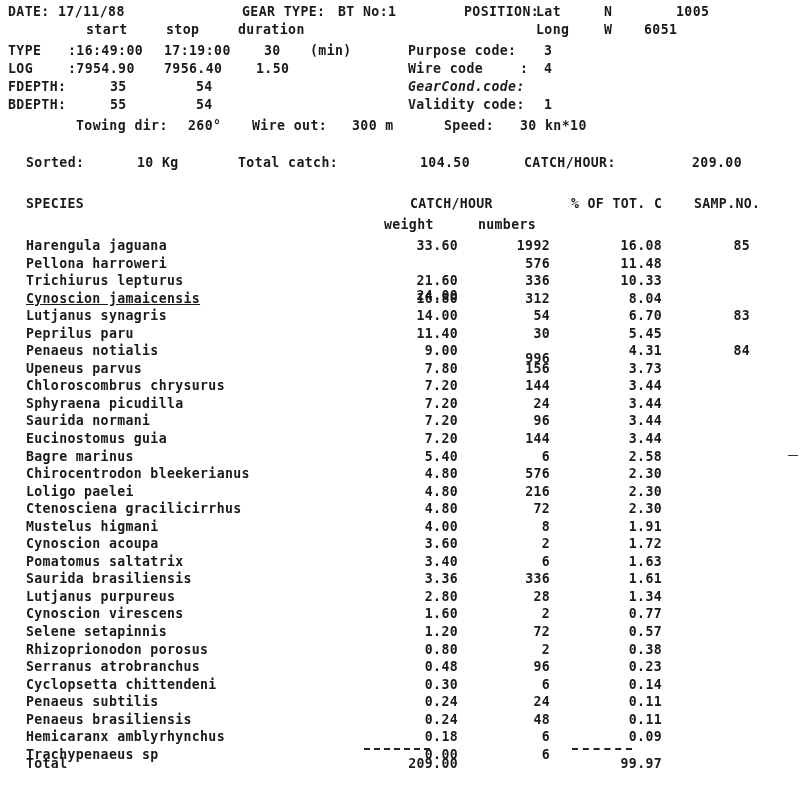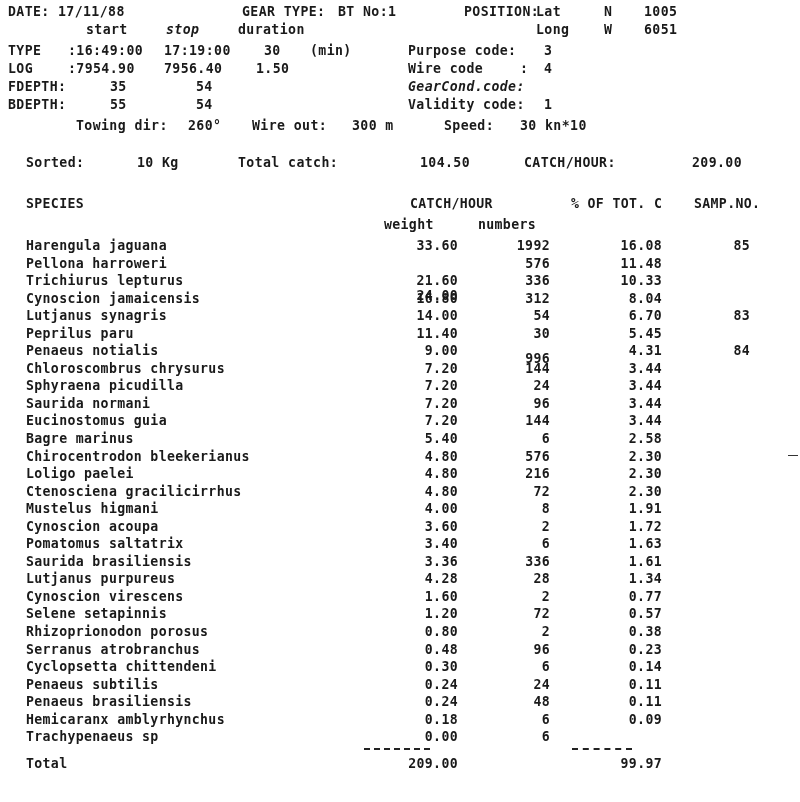--- a/index.html
+++ b/index.html
@@ -94,27 +94,27 @@
 
 <div class="page">
 
   <div class="hdr" style="left:8px; top:4px;">DATE:</div>
   <div class="hdr" style="left:58px; top:4px;">17/11/88</div>
   <div class="hdr" style="left:242px; top:4px;">GEAR TYPE:</div>
   <div class="hdr" style="left:338px; top:4px;">BT No:1</div>
   <div class="hdr" style="left:464px; top:4px;">POSITION:</div>
   <div class="hdr" style="left:536px; top:4px;">Lat</div>
   <div class="hdr" style="left:604px; top:4px;">N</div>
-  <div class="hdr" style="left:644px; top:4px;">1005</div>
+  <div class="hdr" style="left:676px; top:4px;">1005</div>
   <div class="hdr" style="left:536px; top:22px;">Long</div>
   <div class="hdr" style="left:604px; top:22px;">W</div>
   <div class="hdr" style="left:644px; top:22px;">6051</div>
 
   <div class="hdr" style="left:86px; top:22px;">start</div>
-  <div class="hdr" style="left:166px; top:22px;font-style:italic;">stop</div>
+  <div class="hdr" style="left:166px; top:22px;">stop</div>
   <div class="hdr" style="left:238px; top:22px;">duration</div>
 
   <div class="hdr" style="left:8px; top:43px;">TYPE</div>
   <div class="hdr" style="left:68px; top:43px;">:16:49:00</div>
   <div class="hdr" style="left:164px; top:43px;">17:19:00</div>
   <div class="hdr" style="left:264px; top:43px;">30</div>
   <div class="hdr" style="left:310px; top:43px;">(min)</div>
   <div class="hdr" style="left:408px; top:43px;">Purpose code:</div>
   <div class="hdr" style="left:544px; top:43px;">3</div>
 
@@ -177,21 +177,21 @@
           <div class="c c-samp" style="top: 0px;"></div>
         </div>
         <div class="row">
           <div class="c c-species" style="top: 0px;">Trichiurus lepturus</div>
           <div class="c c-weight" style="top: 0px;">21.60</div>
           <div class="c c-numbers" style="top: 0px;">336</div>
           <div class="c c-pct" style="top: 0px;">10.33</div>
           <div class="c c-samp" style="top: 0px;"></div>
         </div>
         <div class="row">
-          <div class="c c-species" style="top: 0px;">Cynoscion jamaicensis</div>
+          <div class="c c-species" style="top: 0px; text-decoration: underline;">Cynoscion jamaicensis</div>
           <div class="c c-weight" style="top: 0px;">16.80</div>
           <div class="c c-numbers" style="top: 0px;">312</div>
           <div class="c c-pct" style="top: 0px;">8.04</div>
           <div class="c c-samp" style="top: 0px;"></div>
         </div>
         <div class="row">
           <div class="c c-species" style="top: 0px;">Lutjanus synagris</div>
           <div class="c c-weight" style="top: 0px;">14.00</div>
           <div class="c c-numbers" style="top: 0px;">54</div>
           <div class="c c-pct" style="top: 0px;">6.70</div>
@@ -205,20 +205,27 @@
           <div class="c c-samp" style="top: 0px;"></div>
         </div>
         <div class="row">
           <div class="c c-species" style="top: 0px;">Penaeus notialis</div>
           <div class="c c-weight" style="top: 0px;">9.00</div>
           <div class="c c-numbers" style="top: 8px;">996</div>
           <div class="c c-pct" style="top: 0px;">4.31</div>
           <div class="c c-samp" style="top: 0px;">84</div>
         </div>
         <div class="row">
+          <div class="c c-species" style="top: 0px;">Upeneus parvus</div>
+          <div class="c c-weight" style="top: 0px;">7.80</div>
+          <div class="c c-numbers" style="top: 0px;">156</div>
+          <div class="c c-pct" style="top: 0px;">3.73</div>
+          <div class="c c-samp" style="top: 0px;"></div>
+        </div>
+        <div class="row">
           <div class="c c-species" style="top: 0px;">Chloroscombrus chrysurus</div>
           <div class="c c-weight" style="top: 0px;">7.20</div>
           <div class="c c-numbers" style="top: 0px;">144</div>
           <div class="c c-pct" style="top: 0px;">3.44</div>
           <div class="c c-samp" style="top: 0px;"></div>
         </div>
         <div class="row">
           <div class="c c-species" style="top: 0px;">Sphyraena picudilla</div>
           <div class="c c-weight" style="top: 0px;">7.20</div>
           <div class="c c-numbers" style="top: 0px;">24</div>
@@ -290,21 +297,21 @@
         </div>
         <div class="row">
           <div class="c c-species" style="top: 0px;">Saurida brasiliensis</div>
           <div class="c c-weight" style="top: 0px;">3.36</div>
           <div class="c c-numbers" style="top: 0px;">336</div>
           <div class="c c-pct" style="top: 0px;">1.61</div>
           <div class="c c-samp" style="top: 0px;"></div>
         </div>
         <div class="row">
           <div class="c c-species" style="top: 0px;">Lutjanus purpureus</div>
-          <div class="c c-weight" style="top: 0px;">4.28</div>
+          <div class="c c-weight" style="top: 0px;">2.80</div>
           <div class="c c-numbers" style="top: 0px;">28</div>
           <div class="c c-pct" style="top: 0px;">1.34</div>
           <div class="c c-samp" style="top: 0px;"></div>
         </div>
         <div class="row">
           <div class="c c-species" style="top: 0px;">Cynoscion virescens</div>
           <div class="c c-weight" style="top: 0px;">1.60</div>
           <div class="c c-numbers" style="top: 0px;">2</div>
           <div class="c c-pct" style="top: 0px;">0.77</div>
           <div class="c c-samp" style="top: 0px;"></div>

